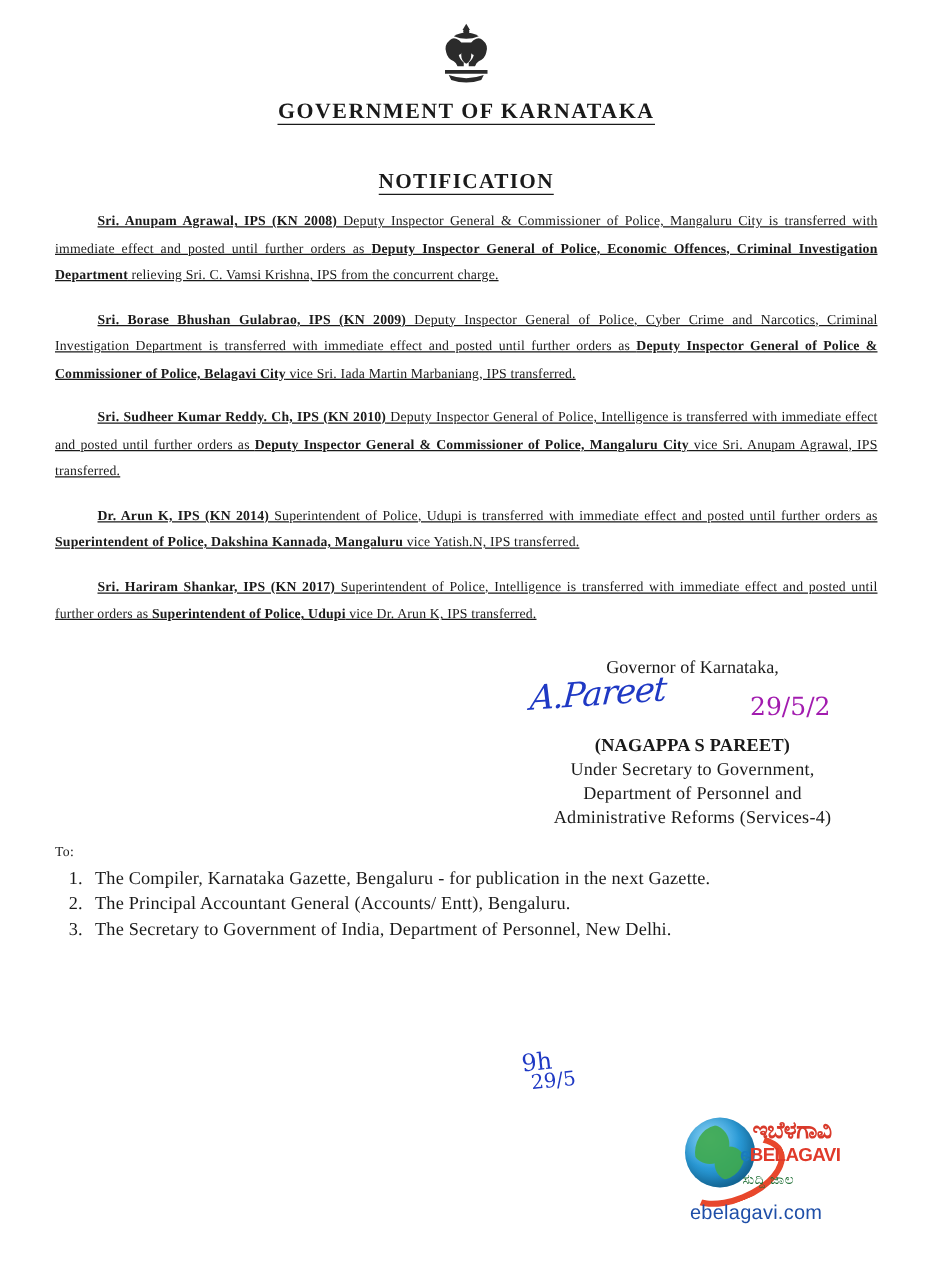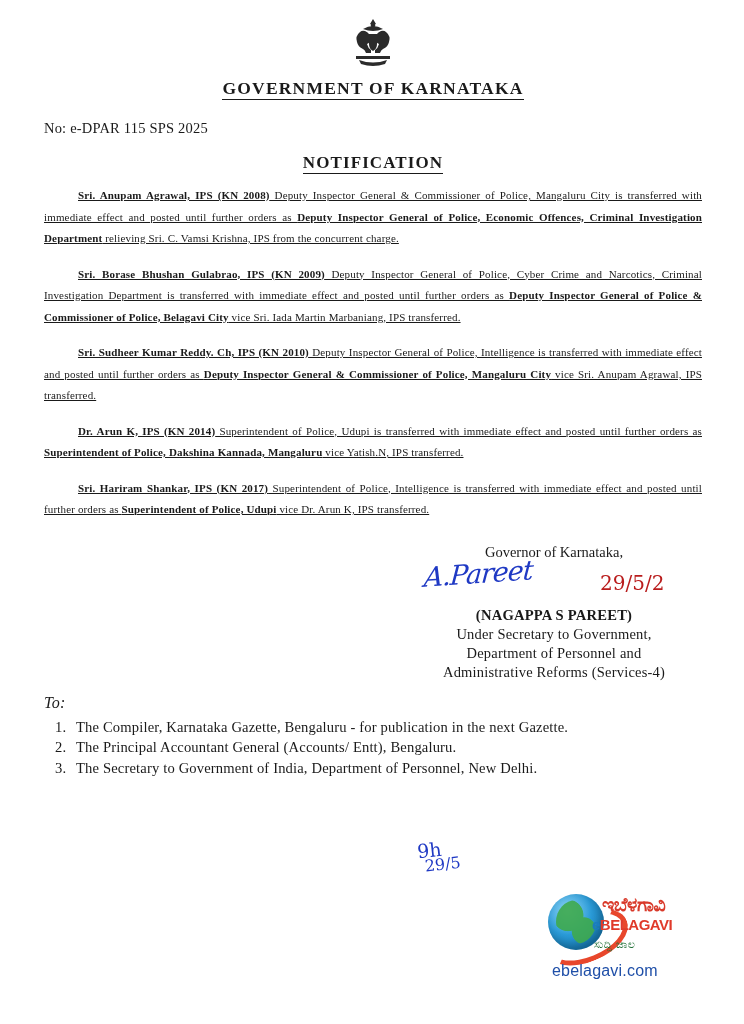--- a/index.html
+++ b/index.html
@@ -118,36 +118,35 @@
     transform: rotate(-4deg) skewX(-8deg);
     letter-spacing: -1px;
     white-space: nowrap;
   }
   .sig-date {
     position: absolute;
     left: 196px;
     top: 12px;
     font-family: "DejaVu Serif", serif;
     font-size: 20px;
-    color: #b91c1c;
+    color: #a21caf;
     white-space: nowrap;
   }
   .sig-name {
     font-weight: bold;
     font-size: 14.6px;
     letter-spacing: 0.2px;
   }
   .sig-desig { letter-spacing: 0.2px; }
 
   
   .to-label {
     margin-top: 12px;
-    font-size: 16px;
+    font-size: 11px;
     letter-spacing: 0.3px;
-    font-style: italic;
   }
   ol.recipients {
     margin: 6px 0 0 0;
     padding-left: 26px;
     font-size: 14.6px;
     line-height: 19.5px;
     letter-spacing: 0.15px;
   }
   ol.recipients li {
     margin-bottom: 1px;
@@ -273,21 +272,20 @@
         </g>
       </svg>
     </span>
   </div>
 
   <div class="govt-title">
     <span class="u">GOVERNMENT OF KARNATAKA</span>
   </div>
 
   <div class="ref-row">
-    <div class="ref-left">No: e-DPAR 115  SPS 2025</div>
   </div>
 
   <div class="notif">
     <span>NOTIFICATION</span>
   </div>
 
   <div class="body-block">
     <p class="para"><b>Sri.  Anupam  Agrawal,  IPS  (KN  2008)</b><span> Deputy  Inspector  General  &amp;  Commissioner  of  Police,  Mangaluru  City  is  transferred  with  immediate  effect  and  posted  until  further  orders  as </span><b>Deputy  Inspector  General  of  Police,  Economic  Offences,  Criminal  Investigation  Department</b><span> relieving Sri. C. Vamsi Krishna, IPS from the concurrent charge.</span></p>
     <p class="para"><b>Sri. Borase Bhushan Gulabrao, IPS (KN 2009)</b><span> Deputy  Inspector  General  of  Police,  Cyber  Crime  and  Narcotics,  Criminal  Investigation  Department  is  transferred  with  immediate  effect  and  posted  until  further  orders  as </span><b>Deputy  Inspector  General  of  Police  &amp;  Commissioner  of  Police,  Belagavi  City</b><span> vice Sri. Iada Martin Marbaniang, IPS transferred.</span></p>
     <p class="para"><b>Sri. Sudheer Kumar Reddy. Ch, IPS (KN 2010)</b><span> Deputy  Inspector  General  of  Police,   Intelligence  is  transferred  with  immediate  effect  and  posted  until  further  orders  as </span><b>Deputy  Inspector  General  &amp;   Commissioner  of  Police,  Mangaluru  City</b><span> vice Sri. Anupam Agrawal, IPS transferred.</span></p>

